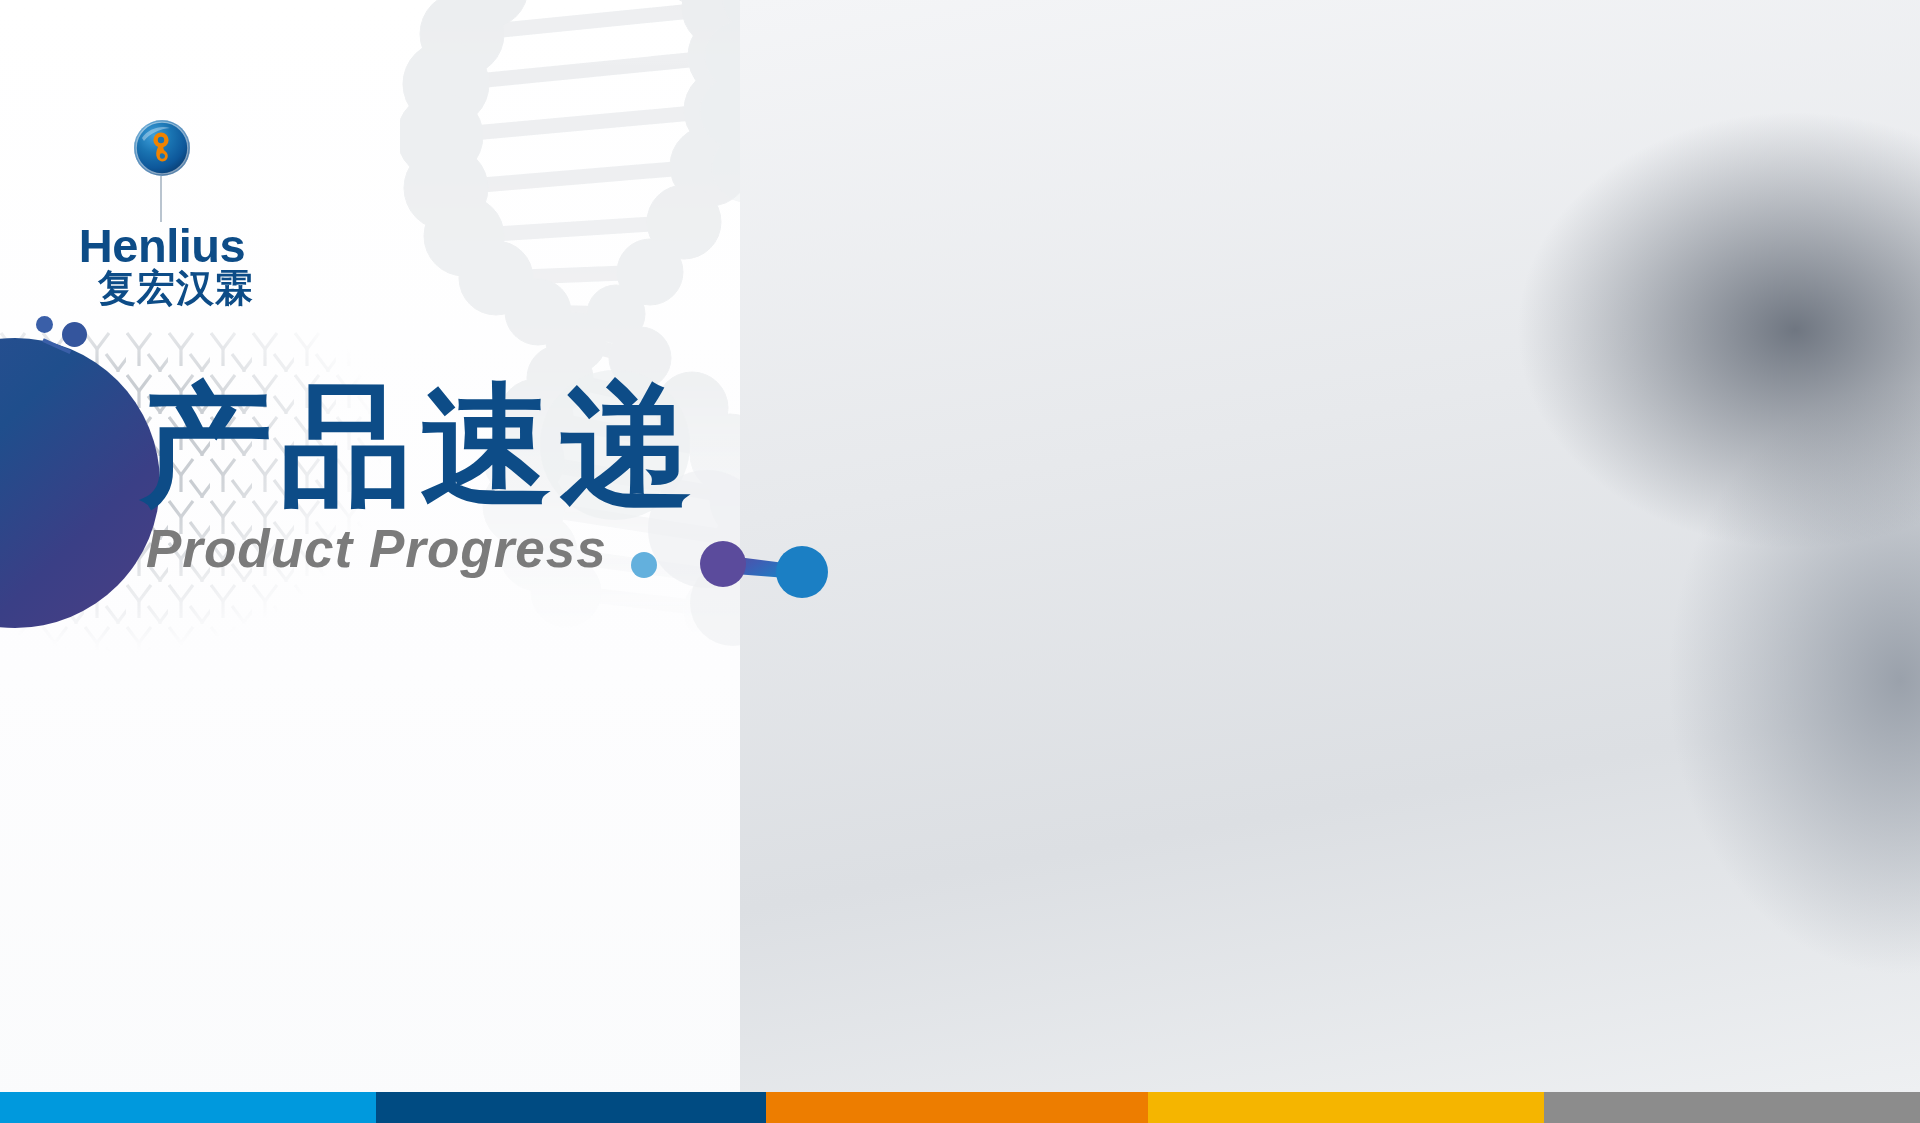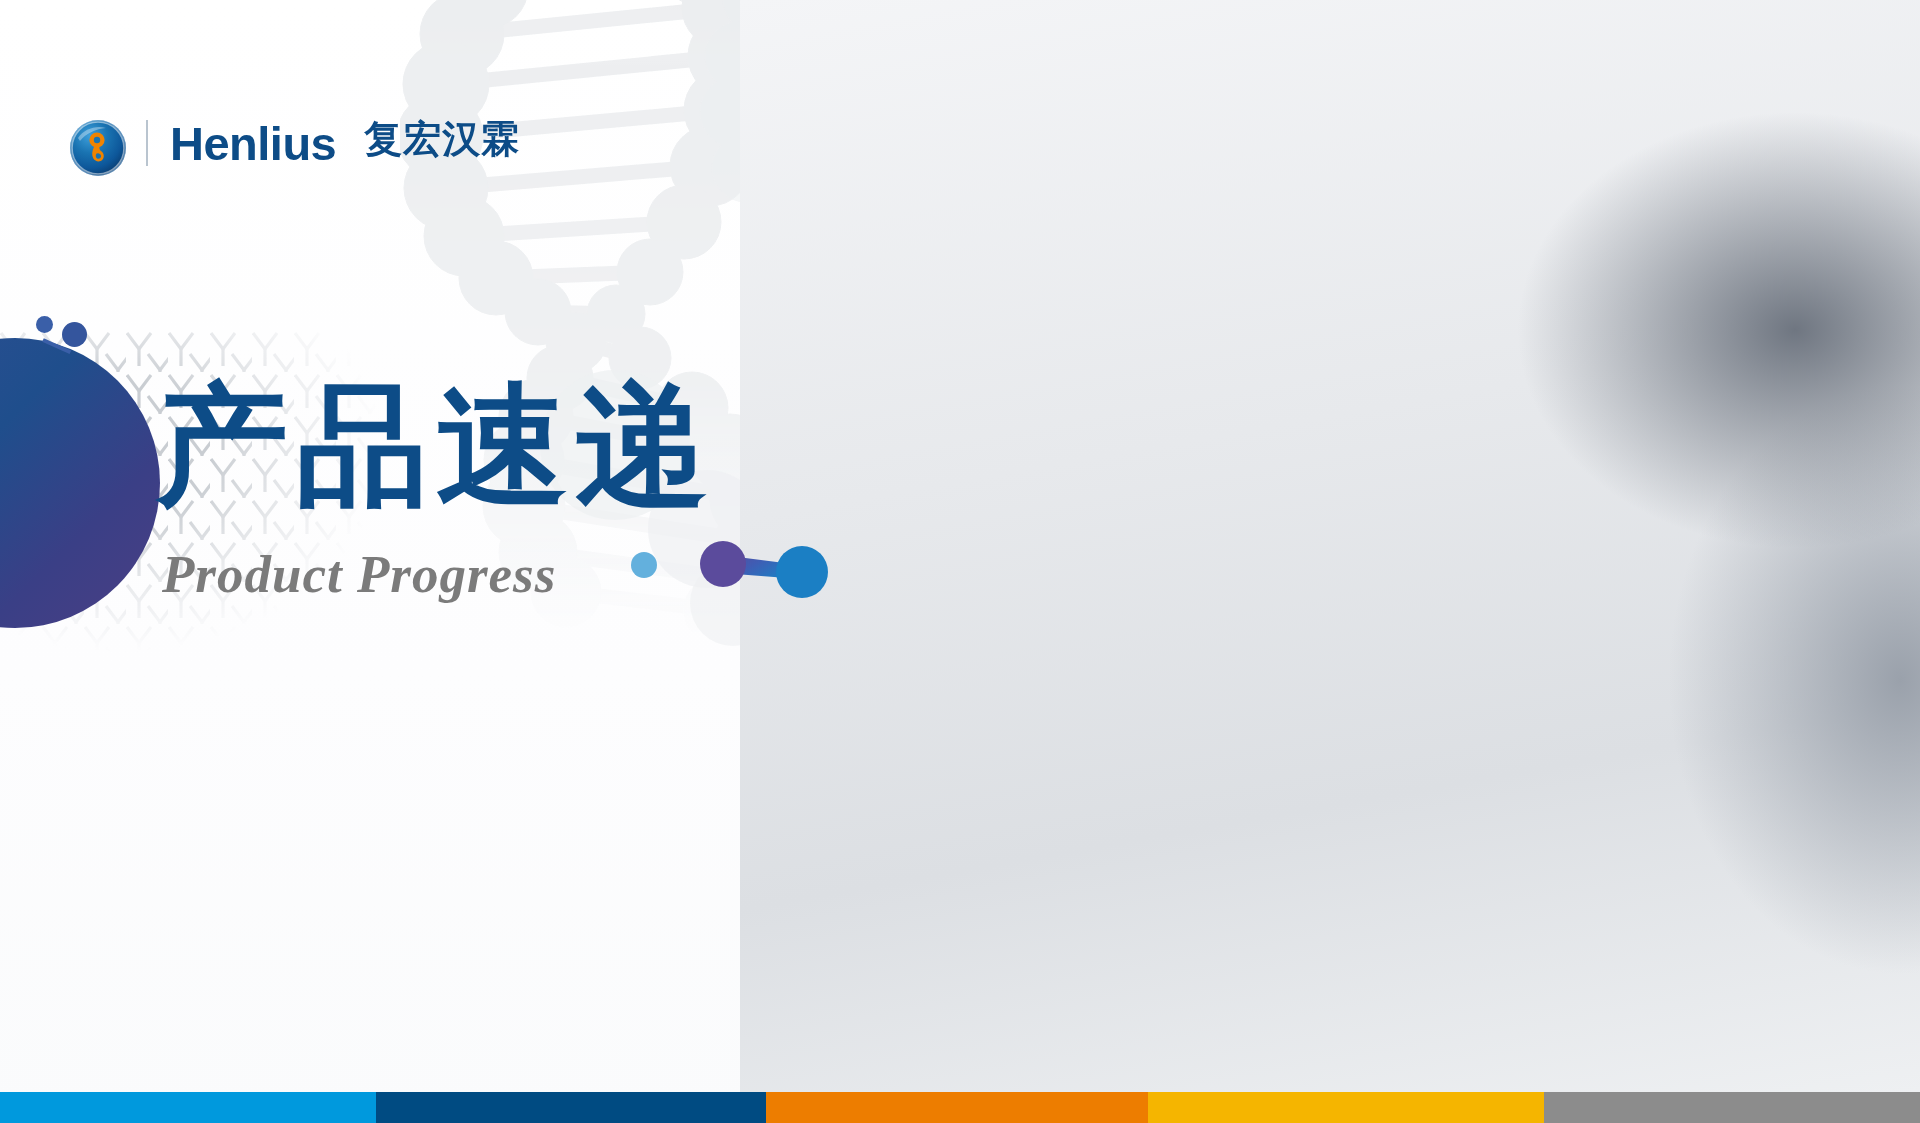--- a/index.html
+++ b/index.html
@@ -62,21 +62,21 @@
     transform:rotate(24deg); transform-origin:left center;
   }
 
   
   .soft-c {
     position:absolute; border-radius:50%;
     background:#eef0f2;
   }
 
   
-  .logo { position:absolute; left:70px; top:120px; display:flex; align-items:flex-start; }
+  .logo { position:absolute; left:70px; top:120px; display:flex; align-items:center;flex-direction:column; }
   .logo-mark {
     width:56px; height:56px; border-radius:50%;
     background:radial-gradient(circle at 34% 28%, #2f93d4 0%, #1a6fae 38%, #0d579a 66%, #0a3f74 100%);
     position:relative; flex:0 0 auto;
     box-shadow:inset 0 0 0 2px rgba(255,255,255,0.35);
   }
   .logo-mark svg { position:absolute; inset:0; }
   .logo-div {
     width:2px; height:46px; background:#b9c4cf;
     margin:0 22px 0 20px; flex:0 0 auto;
@@ -85,31 +85,31 @@
     font-size:47px; font-weight:bold; color:#0d4c87;
     letter-spacing:-0.5px; line-height:1; white-space:nowrap;
   }
   .logo-cn {
     font-size:38px; font-weight:bold; color:#0d4c87;
     margin-left:28px; line-height:1; white-space:nowrap;
     letter-spacing:1px;
   }
 
   
-  .title-block { position:absolute; left:156px; top:380px; }
+  .title-block { position:absolute; left:140px; top:380px; }
   .title-cn {
     font-size:132px; font-weight:bold; color:#0d4c87;
     line-height:1.0; letter-spacing:8px; white-space:nowrap;
     position:relative; z-index:4;
   }
   .title-en {
     font-size:53px; font-weight:bold; font-style:italic;
     color:#7b7b7b; letter-spacing:1px; white-space:nowrap;
-    margin-top:32px; margin-left:6px;
-    position:relative; z-index:4;font-family:Liberation Serif, serif;
+    margin-top:6px; margin-left:6px;
+    position:relative; z-index:4;
   }
 
   
   .mol-dot {
     position:absolute; left:631px; top:552px;
     width:26px; height:26px; border-radius:50%;
     background:#63b0dd;
   }
   .mol-group { position:absolute; left:700px; top:533px; width:135px; height:65px; }
 

